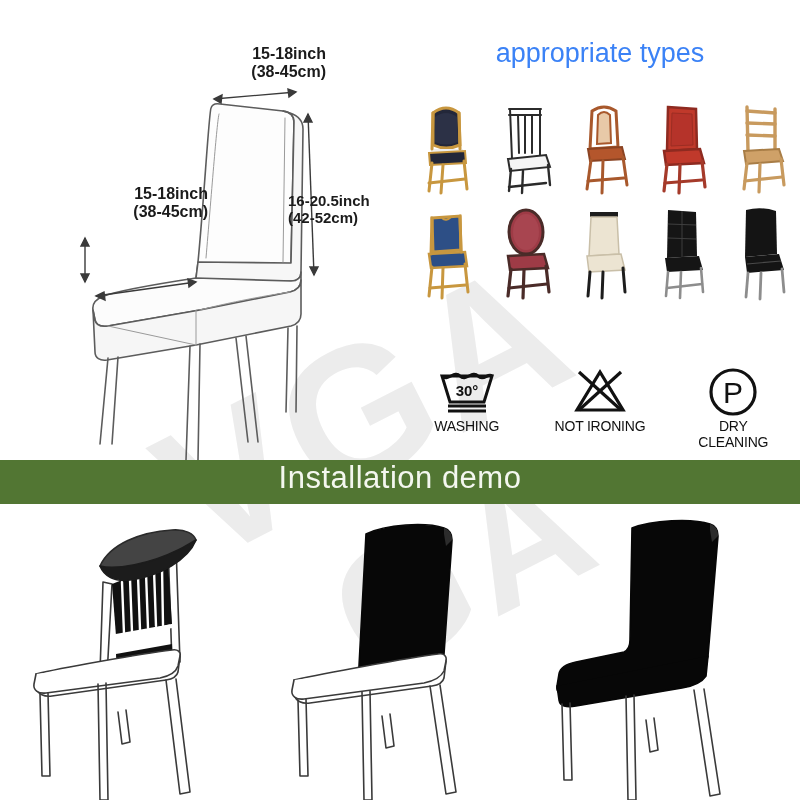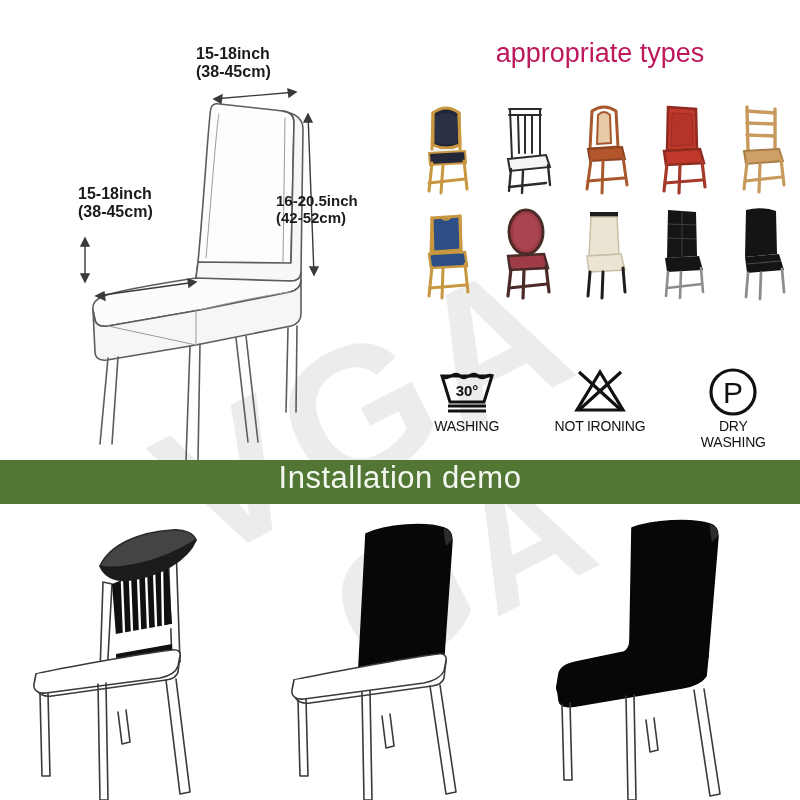--- a/index.html
+++ b/index.html
@@ -38,33 +38,33 @@
     color:#f4f7ef;font-size:31px;font-weight:400;letter-spacing:.5px;
     font-family:"Liberation Sans", sans-serif;
   }
   .bottom-band{position:absolute;left:0;top:504px;width:800px;height:296px;z-index:2;}
 
   
   .dim-diagram{position:absolute;left:0;top:0;width:400px;height:460px;}
   .dim-label{
     position:absolute;color:#1b1b1b;font-weight:700;
     font-family:"Liberation Sans", sans-serif;
-    line-height:1.15;text-align:left;
+    line-height:1.15;text-align:right;
   }
   .dim-top{left:196px;top:45px;width:130px;font-size:16px;}
   .dim-left{left:78px;top:185px;width:130px;font-size:16px;}
-  .dim-right{left:276px;top:192px;width:106px;font-size:15px;text-align:left;}
+  .dim-right{left:288px;top:192px;width:106px;font-size:15px;text-align:left;}
   .dim-skirt{left:4px;top:220px;width:84px;font-size:14px;font-weight:400;color:#222;}
   .dim-label .ln2{display:block;}
 
   
   .types{position:absolute;left:400px;top:0;width:400px;height:330px;}
   .types-title{
     position:absolute;left:0;top:38px;width:400px;text-align:center;
-    font-size:27px;color:#be185d;font-weight:400;
+    font-size:27px;color:#3b82f6;font-weight:400;
     font-family:"Liberation Sans", sans-serif;
   }
   .types-grid{
     position:absolute;left:8px;top:92px;width:392px;height:210px;
     display:grid;grid-template-columns:repeat(5,1fr);grid-template-rows:repeat(2,105px);
   }
   .chair-cell{position:relative;display:flex;align-items:flex-end;justify-content:center;}
 
   
   .care{position:absolute;left:400px;top:366px;width:400px;height:90px;
@@ -371,21 +371,21 @@
       </div>
 
 
       <div class="care-item">
         <div class="care-glyph">
           <svg width="56" height="52" viewBox="0 0 56 52">
             <circle cx="28" cy="26" r="22" fill="none" stroke="#111" stroke-width="3.2"></circle>
             <text x="28" y="37" font-family="Liberation Sans, sans-serif" font-size="30" font-weight="400" fill="#111" text-anchor="middle">P</text>
           </svg>
         </div>
-        <div class="care-label">DRY WASHING</div>
+        <div class="care-label">DRY CLEANING</div>
       </div>
 
     </div>
   </div>
 
   <div class="green-band">
     <div class="title">Installation demo</div>
   </div>
 
   <div class="bottom-band">

